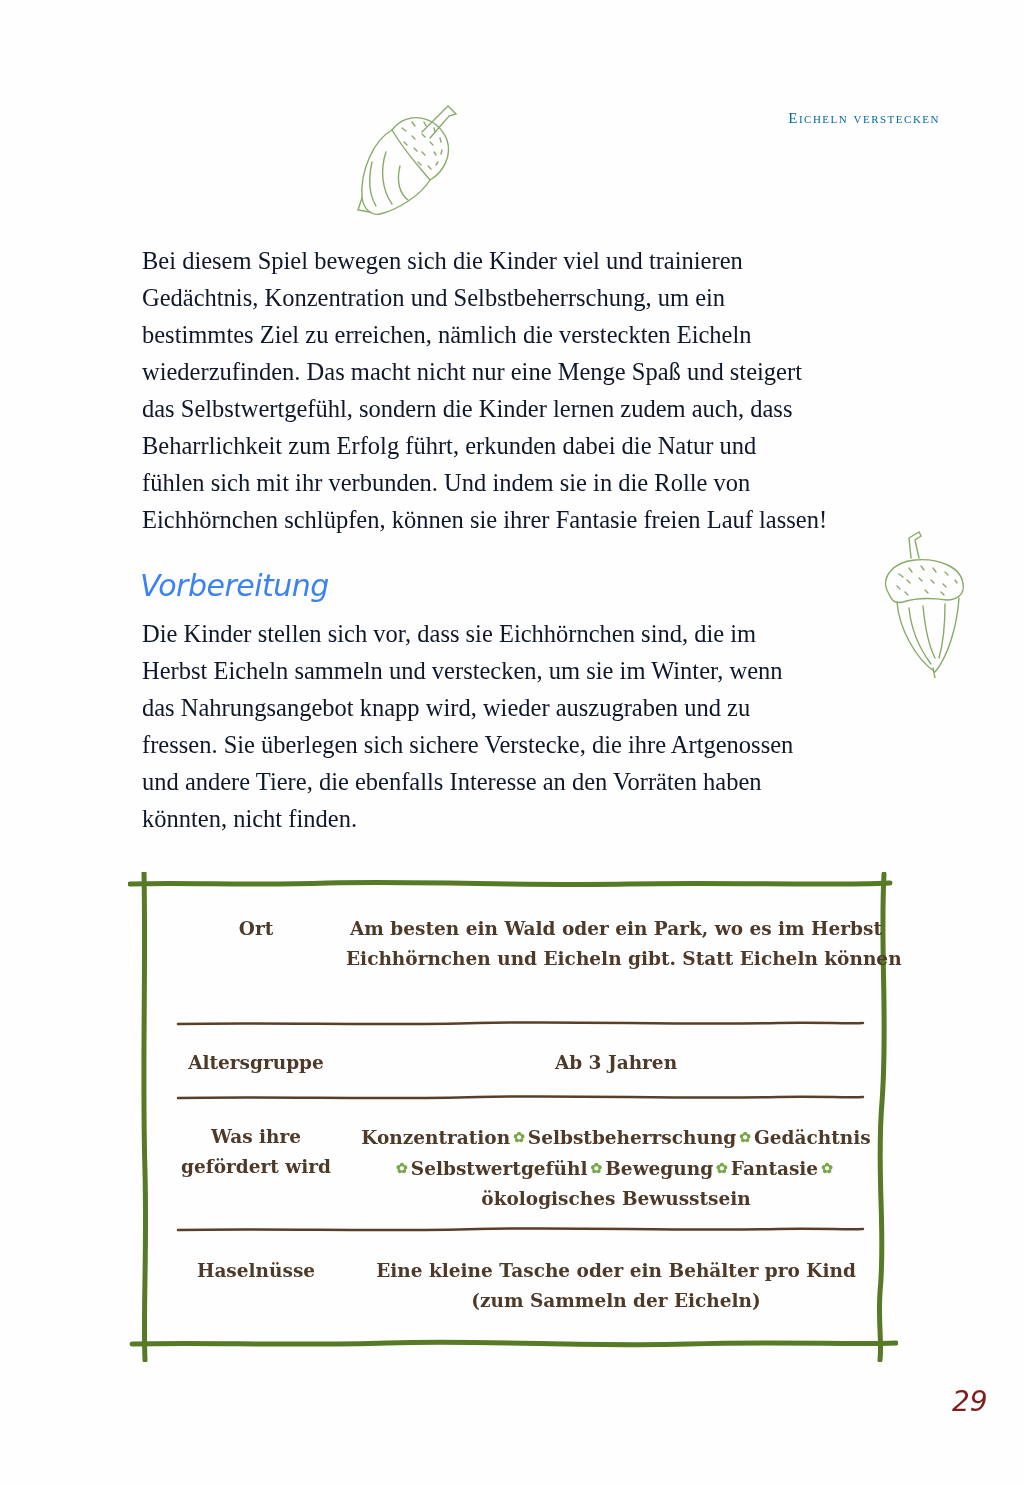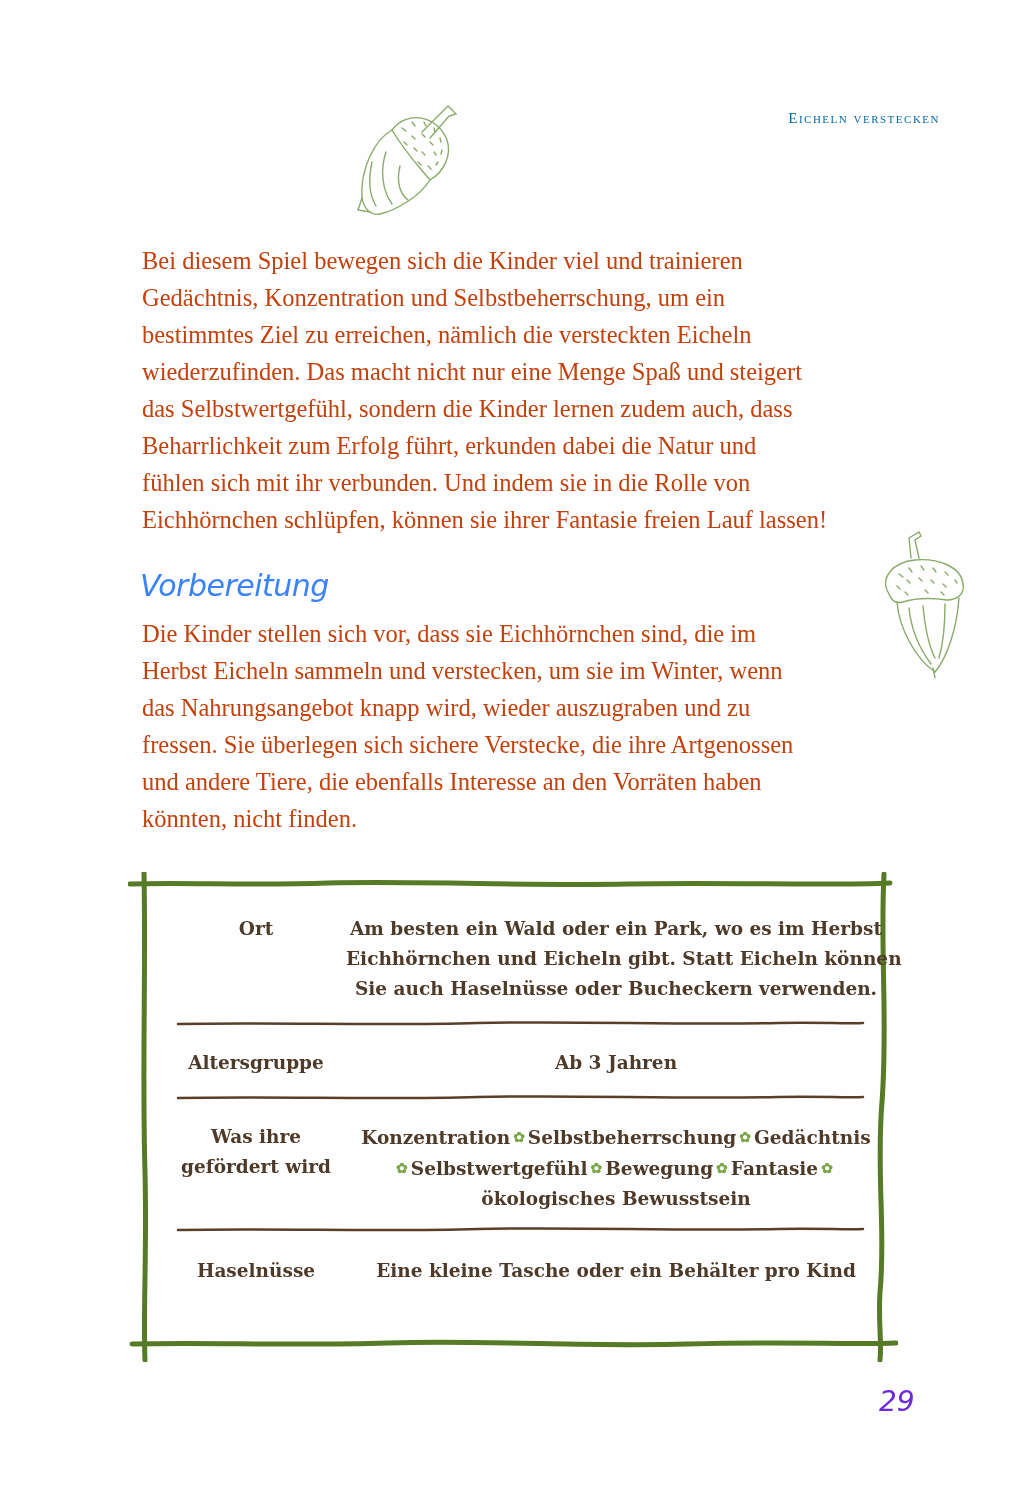--- a/index.html
+++ b/index.html
@@ -22,21 +22,21 @@
   }
   .acorn { position: absolute; }
   .acorn svg { display: block; }
   .acorn-top { left: 352px; top: 100px; }
   .acorn-right { left: 875px; top: 528px; }
 
   .body-text {
     position: absolute; left: 142px; width: 760px;
     font-family: "Liberation Serif", serif;
     font-size: 24.5px; line-height: 37px;
-    color: #c2410c;
+    color: #0f172a;
   }
   .intro { top: 242px; }
   .intro .line, .prep .line { display: block; white-space: nowrap; }
 
   .section-heading {
     position: absolute; left: 140px; top: 568px;
     font-family: "DejaVu Sans", sans-serif;
     font-size: 30px;
     color: #3b82f6;
     font-style: italic;
@@ -55,25 +55,25 @@
     font-size: 18.5px;
     line-height: 30px;
     color: #4e3a28;
   }
   .info-label { position: absolute; left: 0; top: 0; width: 160px; }
   .info-value { position: absolute; left: 170px; top: 0; width: 540px; }
   .info-value .line { display: block; white-space: nowrap; }
   .clover { color: #7aa64a; font-size: 14px; vertical-align: 2px; margin: 0 3px; }
 
   .page-number {
-    position: absolute; left: 879px; top: 1385px;
+    position: absolute; left: 952px; top: 1385px;
     font-family: "DejaVu Sans", sans-serif;
     font-style: italic;
     font-size: 28px;
-    color: #6d28d9;
+    color: #7f1d1d;
   }
 </style>
 </head>
 <body>
 
 <div class="running-head">Eicheln verstecken</div>
 
 <div class="acorn acorn-top">
   <svg width="115" height="120" viewBox="0 0 115 120" fill="none" stroke="#8aaa6a" stroke-width="1.4" stroke-linecap="round">
     <path d="M70 32 L92 10 L96 6 L104 14 L97 16 L78 38"></path>
@@ -133,21 +133,20 @@
       <path d="M50 226 C150 224 250 228 350 225 C450 223 550 227 650 225 C690 224 720 226 735 225"></path>
       <path d="M50 358 C150 356 250 360 350 357 C450 355 550 359 650 357 C690 356 720 358 735 357"></path>
     </g>
   </svg>
 
   <div class="info-row" style="top:42px;">
     <div class="info-label">Ort</div>
     <div class="info-value">
       <span class="line">Am besten ein Wald oder ein Park, wo es im Herbst</span>
       <span class="line">Eichhörnchen und Eicheln gibt. Statt Eicheln können</span>
-      <span class="line">Sie auch Haselnüsse oder Bucheckern verwenden.</span>
     </div>
   </div>
 
   <div class="info-row" style="top:176px;">
     <div class="info-label">Altersgruppe</div>
     <div class="info-value">
       <span class="line">Ab 3 Jahren</span>
     </div>
   </div>
 
@@ -160,17 +159,18 @@
       <span class="line"><span>Konzentration</span><span class="clover">✿</span><span>Selbstbeherrschung</span><span class="clover">✿</span><span>Gedächtnis</span></span>
       <span class="line"><span class="clover" style="margin-left:0">✿</span><span>Selbstwertgefühl</span><span class="clover">✿</span><span>Bewegung</span><span class="clover">✿</span><span>Fantasie</span><span class="clover">✿</span></span>
       <span class="line">ökologisches Bewusstsein</span>
     </div>
   </div>
 
   <div class="info-row" style="top:384px;">
     <div class="info-label">Haselnüsse</div>
     <div class="info-value">
       <span class="line">Eine kleine Tasche oder ein Behälter pro Kind</span>
+      <span class="line">(zum Sammeln der Eicheln)</span>
     </div>
   </div>
 </div>
 
 <div class="page-number">29</div>
 
 </body></html>

